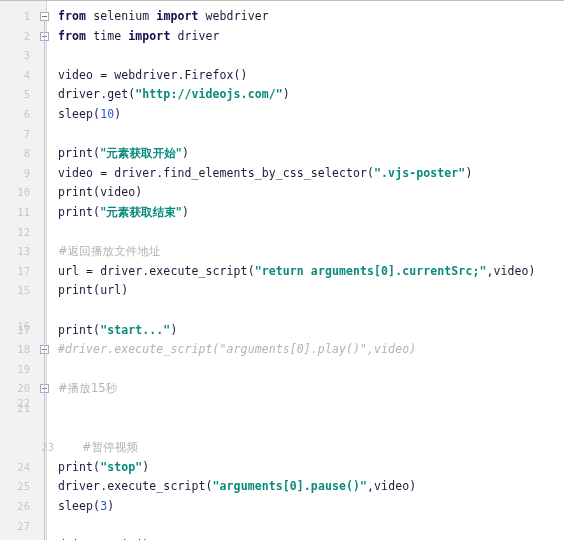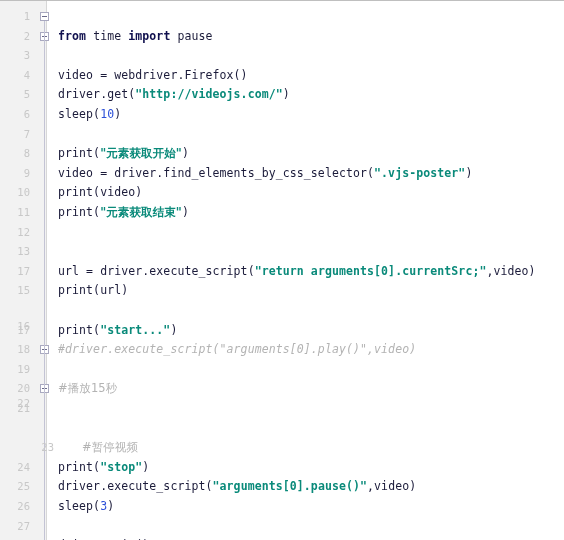--- a/index.html
+++ b/index.html
@@ -114,33 +114,33 @@
   <div id="gutter"></div>
   <div id="gutter-sep"></div>
   <div id="fold-rail">
       <div class="fold" style="top: 11px;"></div>
       <div class="fold" style="top: 30.6px;"></div>
       <div class="fold" style="top: 344.2px;"></div>
       <div class="fold" style="top: 383.4px;"></div>
       <div class="fold-line" style="top: 20px; height: 529.2px;"></div>
     </div>
   <div id="rows">
-      <div class="row" style="top: 6px;"><span class="lineno">1</span></div>
-      <div class="row" style="top: 25.6px;"><span class="lineno">2</span><span class="code"><span class="kw">from</span><span class="plain"> time </span><span class="kw">import</span><span class="plain"> pause</span></span></div>
+      <div class="row" style="top: 6px;"><span class="lineno">1</span><span class="code"><span class="kw">from</span><span class="plain"> selenium </span><span class="kw">import</span><span class="plain"> webdriver</span></span></div>
+      <div class="row" style="top: 25.6px;"><span class="lineno">2</span><span class="code"><span class="kw">from</span><span class="plain"> time </span><span class="kw">import</span><span class="plain"> driver</span></span></div>
       <div class="row" style="top: 45.2px;"><span class="lineno">3</span><span class="code"></span></div>
       <div class="row" style="top: 64.8px;"><span class="lineno">4</span><span class="code"><span class="plain">video = webdriver.Firefox()</span></span></div>
       <div class="row" style="top: 84.4px;"><span class="lineno">5</span><span class="code"><span class="plain">driver.get(</span><span class="str">"http://videojs.com/"</span><span class="plain">)</span></span></div>
       <div class="row" style="top: 104px;"><span class="lineno">6</span><span class="code"><span class="plain">sleep(</span><span class="num">10</span><span class="plain">)</span></span></div>
       <div class="row" style="top: 123.6px;"><span class="lineno">7</span><span class="code"></span></div>
       <div class="row" style="top: 143.2px;"><span class="lineno">8</span><span class="code"><span class="plain">print(</span><span class="str cn">"元素获取开始"</span><span class="plain">)</span></span></div>
       <div class="row" style="top: 162.8px;"><span class="lineno">9</span><span class="code"><span class="plain">video = driver.find_elements_by_css_selector(</span><span class="str">".vjs-poster"</span><span class="plain">)</span></span></div>
       <div class="row" style="top: 182.4px;"><span class="lineno">10</span><span class="code"><span class="plain">print(video)</span></span></div>
       <div class="row" style="top: 202px;"><span class="lineno">11</span><span class="code"><span class="plain">print(</span><span class="str cn">"元素获取结束"</span><span class="plain">)</span></span></div>
       <div class="row" style="top: 221.6px;"><span class="lineno">12</span><span class="code"></span></div>
-      <div class="row" style="top: 241.2px;"><span class="lineno">13</span></div>
+      <div class="row" style="top: 241.2px;"><span class="lineno">13</span><span class="code"><span class="cmt-cn">#返回播放文件地址</span></span></div>
       <div class="row" style="top: 260.8px;"><span class="lineno">17</span><span class="code"><span class="plain">url = driver.execute_script(</span><span class="str">"return arguments[0].currentSrc;"</span><span class="plain">,video)</span></span></div>
       <div class="row" style="top: 280.4px;"><span class="lineno">15</span><span class="code"><span class="plain">print(url)</span></span></div>
       <div class="row" style="top: 316px;"><span class="lineno">16</span><span class="code"></span></div>
       <div class="row" style="top: 319.6px; padding-left: 23px;"><span class="lineno">17</span><span class="code"><span class="plain">print(</span><span class="str">"start..."</span><span class="plain">)</span></span></div>
       <div class="row" style="top: 339.2px;"><span class="lineno">18</span><span class="code"><span class="cmt">#driver.execute_script("arguments[0].play()",video)</span></span></div>
       <div class="row" style="top: 358.8px;"><span class="lineno">19</span><span class="code"></span></div>
       <div class="row" style="top: 378.4px;"><span class="lineno">20</span><span class="code"><span class="cmt-cn">#播放15秒</span></span></div>
       <div class="row" style="top: 398px;"><span class="lineno">21</span></div>
       <div class="row" style="top: 393px;"><span class="lineno">22</span><span class="code"></span></div>
       <div class="row" style="top: 437.2px; margin-left: 24px;"><span class="lineno">23</span><span class="code"><span class="cmt-cn">#暂停视频</span></span></div>

